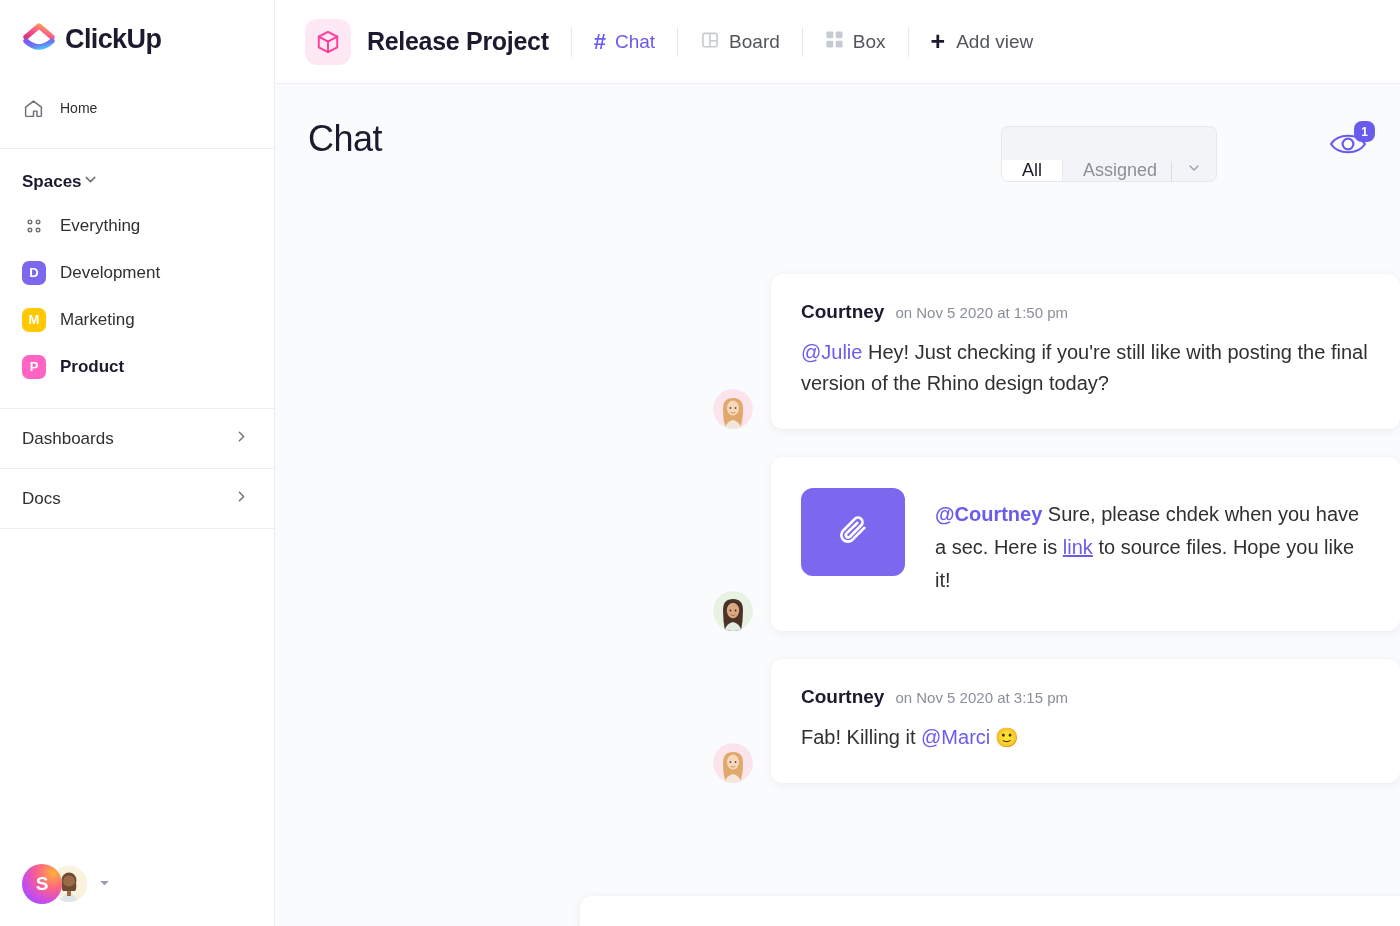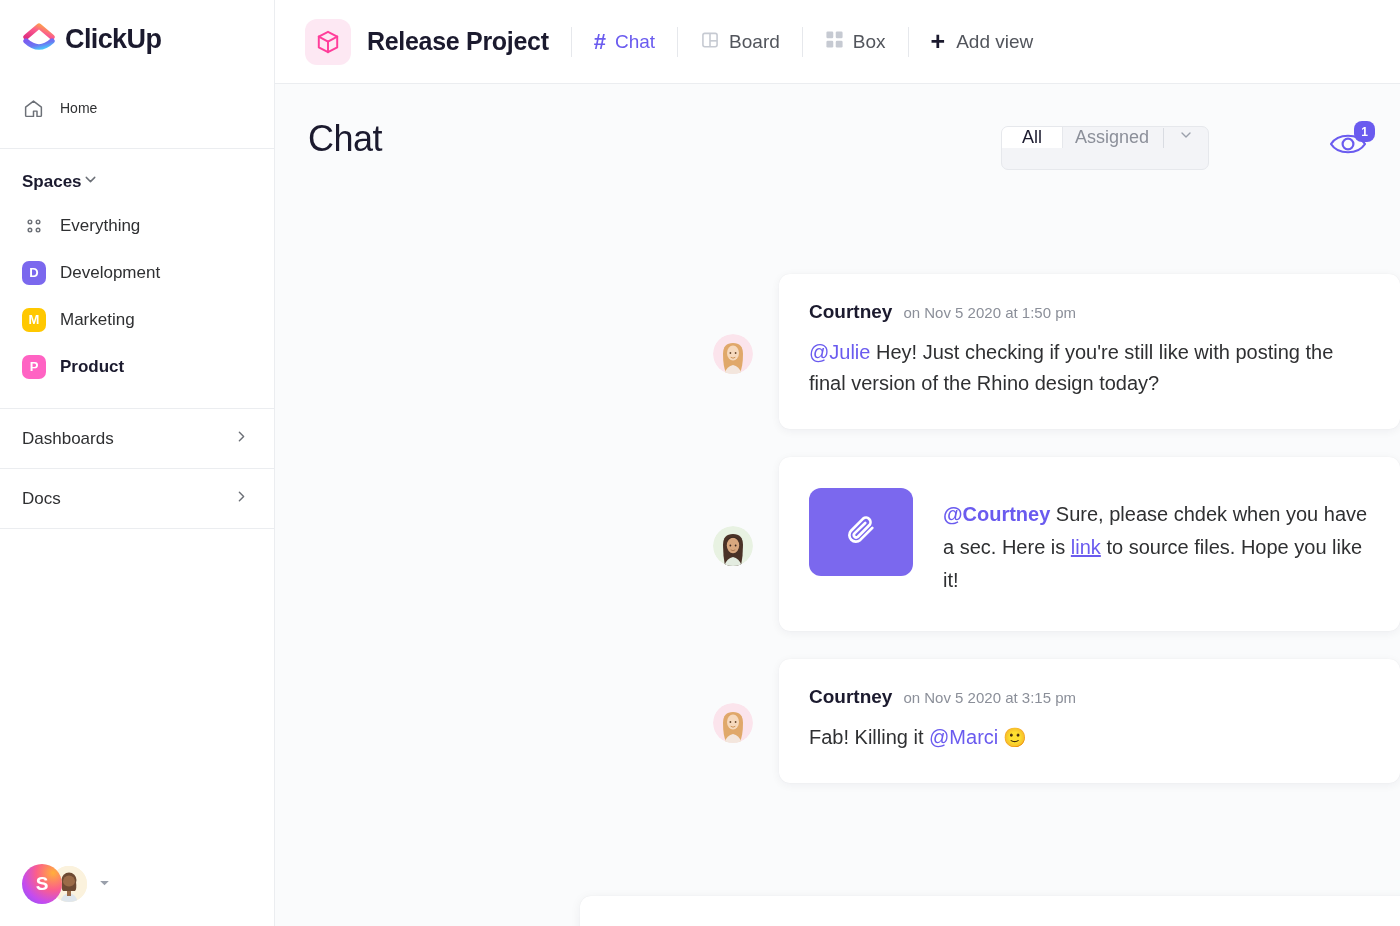--- a/index.html
+++ b/index.html
@@ -88,43 +88,43 @@
   .tab.active .tab-label { color: #6a5bef; font-weight: normal; }
   .hash { font-size: 22px; font-weight: bold; color: #6a5bef; line-height: 1; }
   .plus { font-size: 25px; font-weight: bold; color: #1b1a2e; line-height: 1; margin-right: 2px; }
 
   .content { flex: 1; position: relative; overflow: hidden; }
 
   .chat-head { display: flex; align-items: center; padding: 34px 0 0 0; position: relative; }
   .chat-title { font-size: 36px; color: #1b1a2e; margin-left: 33px; letter-spacing: -0.5px; }
   .segment {
     position: absolute; left: 726px; top: 42px;
-    display: flex; align-items: flex-start; height: 44px;
+    display: flex; align-items: flex-end; height: 56px;
     border: 1px solid #e6e8ec; border-radius: 7px; overflow: hidden; background: #f3f4f7;
   }
   .seg-all {
     background: #fff; display:flex; align-items:center; padding: 0 20px;
     font-size: 18px; color: #1b1a2e; cursor: pointer;
   }
   .seg-assigned {
-    display: flex; align-items: center; gap: 0; padding: 0 14px 0 12px;
+    display: flex; align-items: center; gap: 0; padding: 0 14px 0 20px;
     font-size: 18px; color: #8b8f99; cursor: pointer; border-left: 1px solid #e6e8ec;
   }
   .seg-sep { width: 1px; height: 20px; background: #d9dce2; margin: 0 14px; }
 
   .watchers { position: absolute; right: 32px; top: 44px; cursor: pointer; }
   .w-badge {
     position: absolute; right: -7px; top: -7px;
     min-width: 21px; height: 21px; border-radius: 8px; background: #6a5bef;
     color: #fff; font-size: 12px; font-weight: bold;
     display: flex; align-items: center; justify-content: center; padding: 0 5px;
   }
 
   .msgs { position: absolute; left: 0; right: 0; top: 190px; }
-  .msg { display: flex; align-items: center; margin-bottom: 28px; gap: 8px; }
+  .msg { display: flex; align-items: flex-end; margin-bottom: 28px; }
   .msg-av {
     width: 40px; height: 40px; border-radius: 50%; flex: 0 0 40px;
     margin-left: 438px; margin-top: 4px; overflow: hidden; position: relative;
   }
   .card {
     margin-left: 18px; width: 746px; background: #fff;
     border-radius: 11px; box-shadow: 0 2px 10px rgba(20,25,50,0.055), 0 0 1px rgba(20,25,50,0.08);
     padding: 27px 30px 30px 30px;
   }
   .card.m2 { padding-bottom: 34px; }

